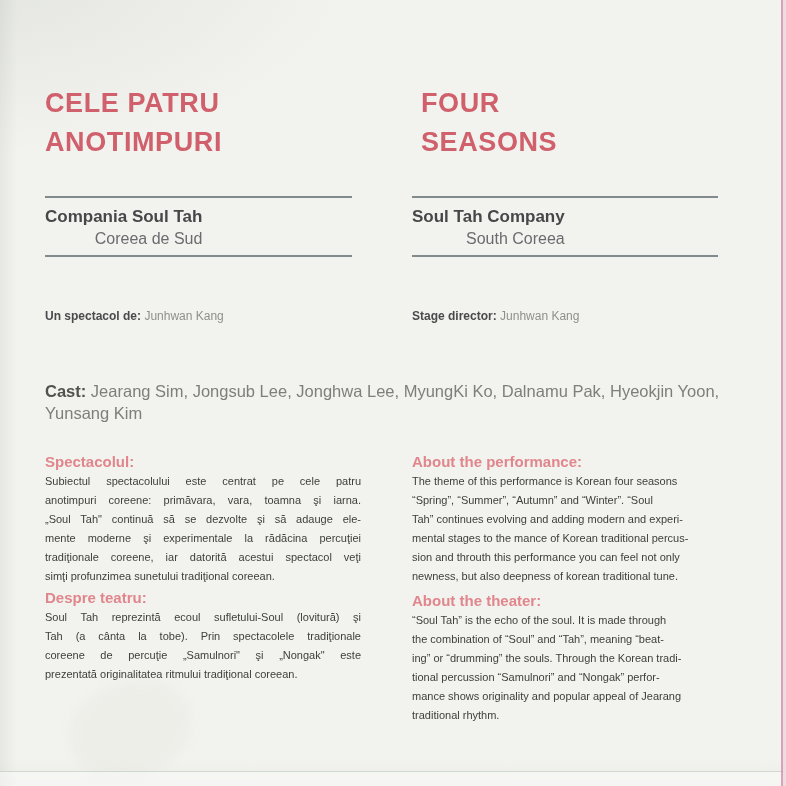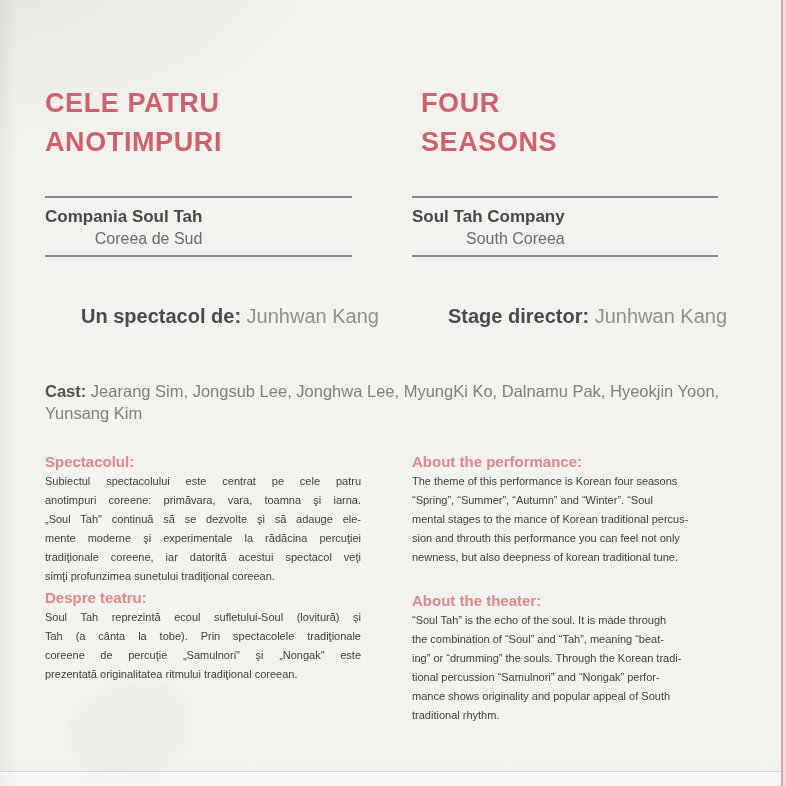--- a/index.html
+++ b/index.html
@@ -15,21 +15,21 @@
       #f2f3ee;
   }
   .abs{position:absolute;}
   .title{
     font-size:27px;font-weight:bold;line-height:39px;
     letter-spacing:0.6px;color:#d0606c;
   }
   .rule{height:2px;background:#6e777c;opacity:0.85;}
   .company-name{font-size:17px;font-weight:bold;color:#474749;line-height:22px;}
   .company-country{font-size:16px;color:#6b6b6e;line-height:22px;text-align:right;}
-  .kv{font-size:20px;line-height:22px;margin-left:36px;}
+  .kv{font-size:12px;line-height:22px;}
   .kv .k{font-weight:bold;color:#4a4a4d;}
   .kv .v{color:#8f8f8d;}
   .cast{width:692px;font-size:16.5px;line-height:22px;}
   .cast .k{font-weight:bold;color:#515150;}
   .cast .v{color:#7e7e7c;}
   .sec-h{font-size:15px;font-weight:bold;color:#e0868c;line-height:19px;}
   .body{width:316px;font-size:11px;line-height:19px;color:#3e3e3c;}
   .body div{white-space:nowrap;}
   .just div{text-align:justify;text-align-last:justify;white-space:normal;}
   .just div:last-child{text-align-last:left;}
@@ -101,32 +101,33 @@
       <div>Soul Tah reprezintă ecoul sufletului-Soul (lovitură) şi</div>
       <div>Tah (a cânta la tobe). Prin spectacolele tradiţionale</div>
       <div>coreene de percuţie „Samulnori" şi „Nongak" este</div>
       <div>prezentată originalitatea ritmului tradiţional coreean.</div>
     </div>
 
   <div class="abs sec-h" style="left:412px;top:452px;">About the performance:</div>
   <div class="abs body" style="left:412px;top:472px;">
       <div>The theme of this performance is Korean four seasons</div>
       <div>“Spring”, “Summer”, “Autumn” and “Winter”. “Soul</div>
+      <div>Tah” continues evolving and adding modern and experi-</div>
       <div>mental stages to the mance of Korean traditional percus-</div>
       <div>sion and throuth this performance you can feel not only</div>
       <div>newness, but also deepness of korean traditional tune.</div>
     </div>
 
   <div class="abs sec-h" style="left:412px;top:591px;">About the theater:</div>
   <div class="abs body" style="left:412px;top:611px;">
       <div>“Soul Tah” is the echo of the soul. It is made through</div>
       <div>the combination of “Soul” and “Tah”, meaning “beat-</div>
       <div>ing” or “drumming” the souls. Through the Korean tradi-</div>
       <div>tional percussion “Samulnori” and “Nongak” perfor-</div>
-      <div>mance shows originality and popular appeal of South</div>
+      <div>mance shows originality and popular appeal of Jearang</div>
       <div>traditional rhythm.</div>
     </div>
 
   <div class="abs ghost" style="left:70px;top:685px;"></div>
   <div class="abs fold-line"></div>
   <div class="abs bottom-strip"></div>
   <div class="abs edge-pink-wash"></div>
   <div class="abs edge-pink-line"></div>
 
 </div>

